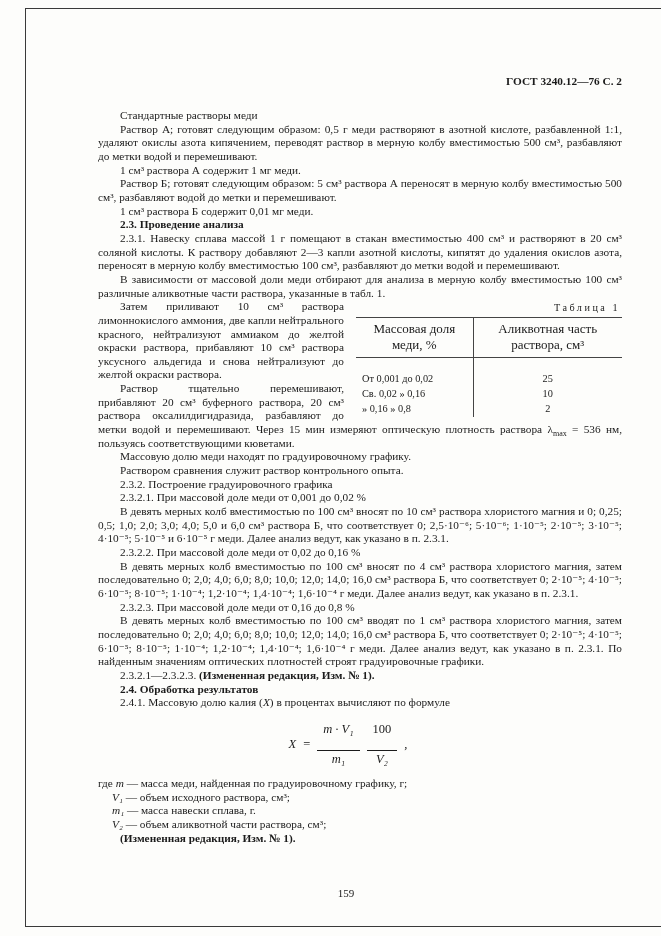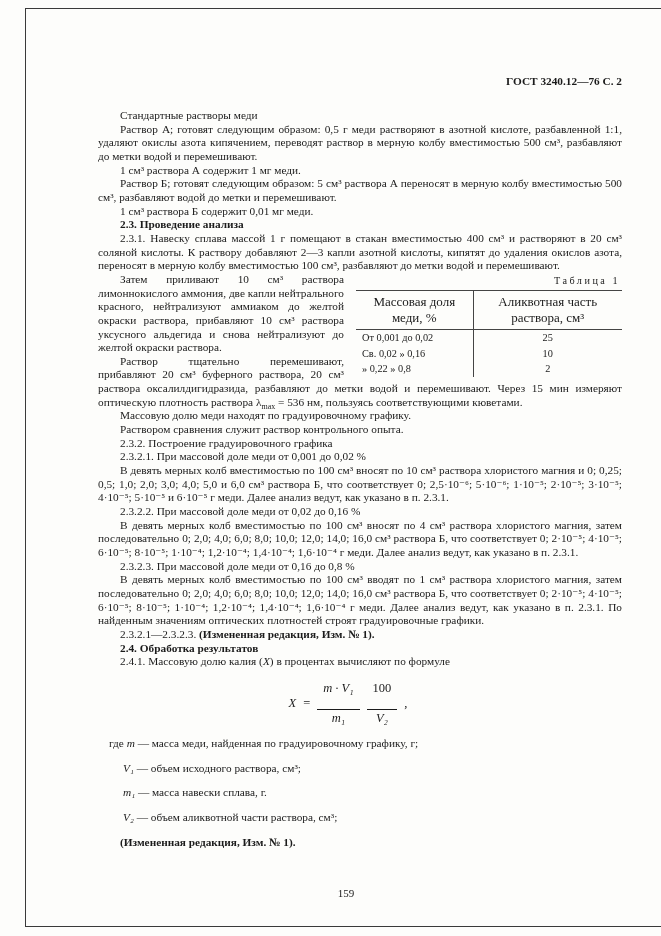--- a/index.html
+++ b/index.html
@@ -45,34 +45,34 @@
   }
   table { width: 100%; border-collapse: collapse; border-top: 1px solid #444; }
   th {
     font-weight: normal; font-size: 13px;
     border-bottom: 1px solid #444;
     padding: 3px 6px 4px; text-align: center; vertical-align: middle;
   }
   .c1 { border-right: 1px solid #444; width: 44%; }
   td { padding: 1.5px 4px; text-align: center; font-size: 10.3px; }
   td.c1 { text-align: left; padding-left: 6px; }
-  tbody tr:first-child td { padding-top: 2px; margin-top: 24px; }
+  tbody tr:first-child td { padding-top: 15px; margin-top: 24px; }
 
   .formula {
     display: flex; justify-content: center; align-items: center;
     gap: 7px; clear: both;
     margin: 12px 24px 10px 0;
     font-size: 12.5px;
   }
   .f-var { font-style: italic; }
   .frac { display: inline-flex; flex-direction: column; align-items: center; line-height: 1.25; }
   .frac .num { padding: 0 6px 12px; border-bottom: 1px solid #1b1b1b; }
   .frac .den { padding: 1px 6px 0; }
 
-  .def { margin: 11px; text-align: left; }
+  .def { margin: 0; text-align: left; }
   .def-indent { padding-left: 14px; }
 
   sub { font-size: 8px; line-height: 0; }
 
   .page-num {
     position: absolute; bottom: 26px; left: 0;
     width: 100%; text-align: center; font-size: 11px;
   }
 </style>
 </head>
@@ -85,41 +85,42 @@
   <div class="content">
 
     <p class="indent">Стандартные растворы меди</p>
     <p class="indent">Раствор А; готовят следующим образом: 0,5 г меди растворяют в азотной кислоте, разбавленной 1:1, удаляют окислы азота кипячением, переводят раствор в мерную колбу вместимостью 500 см³, разбавляют до метки водой и перемешивают.</p>
     <p class="indent">1 см³ раствора А содержит 1 мг меди.</p>
     <p class="indent">Раствор Б; готовят следующим образом: 5 см³ раствора А переносят в мерную колбу вместимостью 500 см³, разбавляют водой до метки и перемешивают.</p>
     <p class="indent">1 см³ раствора Б содержит 0,01 мг меди.</p>
 
     <p class="indent bold">2.3. Проведение анализа</p>
     <p class="indent">2.3.1. Навеску сплава массой 1 г помещают в стакан вместимостью 400 см³ и растворяют в 20 см³ соляной кислоты. К раствору добавляют 2—3 капли азотной кислоты, кипятят до удаления окислов азота, переносят в мерную колбу вместимостью 100 см³, разбавляют до метки водой и перемешивают.</p>
+    <p class="indent">В зависимости от массовой доли меди отбирают для анализа в мерную колбу вместимостью 100 см³ различные аликвотные части раствора, указанные в табл. 1.</p>
 
     <div class="table-float">
       <div class="table-caption">Таблица 1</div>
       <table>
         <thead>
           <tr>
             <th class="c1">Массовая доля меди, %</th>
             <th>Аликвотная часть раствора, см³</th>
           </tr>
         </thead>
         <tbody>
           <tr>
             <td class="c1">От 0,001 до 0,02</td>
             <td>25</td>
           </tr>
           <tr>
             <td class="c1">Св. 0,02  »  0,16</td>
             <td>10</td>
           </tr>
           <tr>
-            <td class="c1">»  0,22  »  0,8</td>
+            <td class="c1">»  0,16  »  0,8</td>
             <td>2</td>
           </tr>
         </tbody>
       </table>
     </div>
 
     <p class="indent">Затем приливают 10 см³ раствора лимоннокислого аммония, две капли нейтрального красного, нейтрализуют аммиаком до желтой окраски раствора, прибавляют 10 см³ раствора уксусного альдегида и снова нейтрализуют до желтой окраски раствора.</p>
 
     <p class="indent"><span>Раствор тщательно перемешивают, прибавляют 20 см³ буферного раствора, 20 см³ раствора оксалилдигидразида, разбавляют до метки водой и перемешивают. Через 15 мин измеряют оптическую плотность раствора λ</span><sub>max</sub><span> = 536 нм, пользуясь соответствующими кюветами.</span></p>
 

